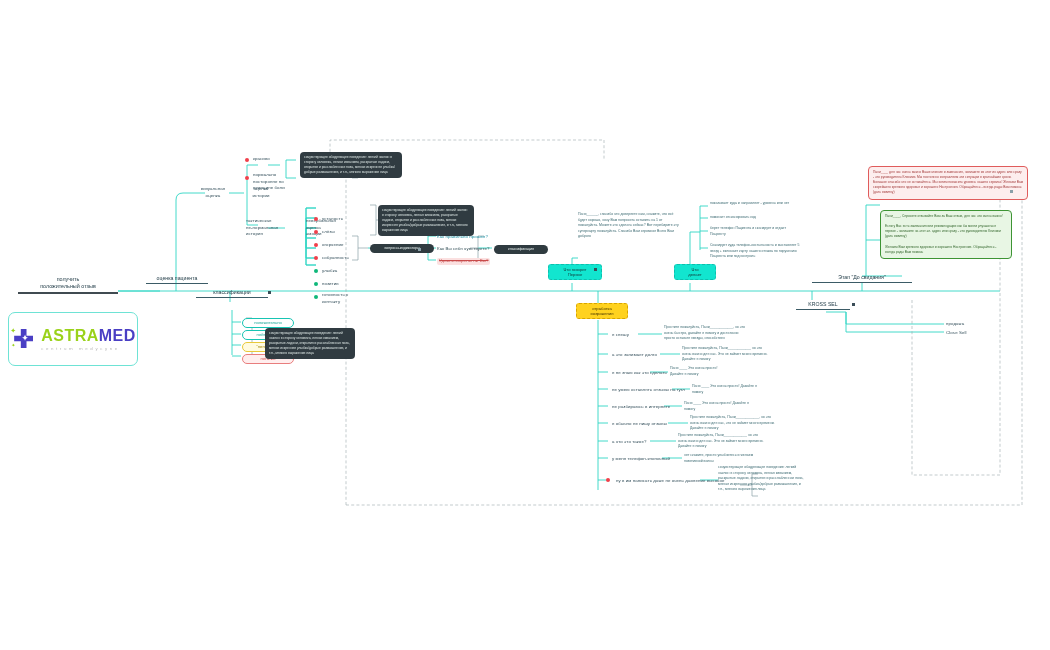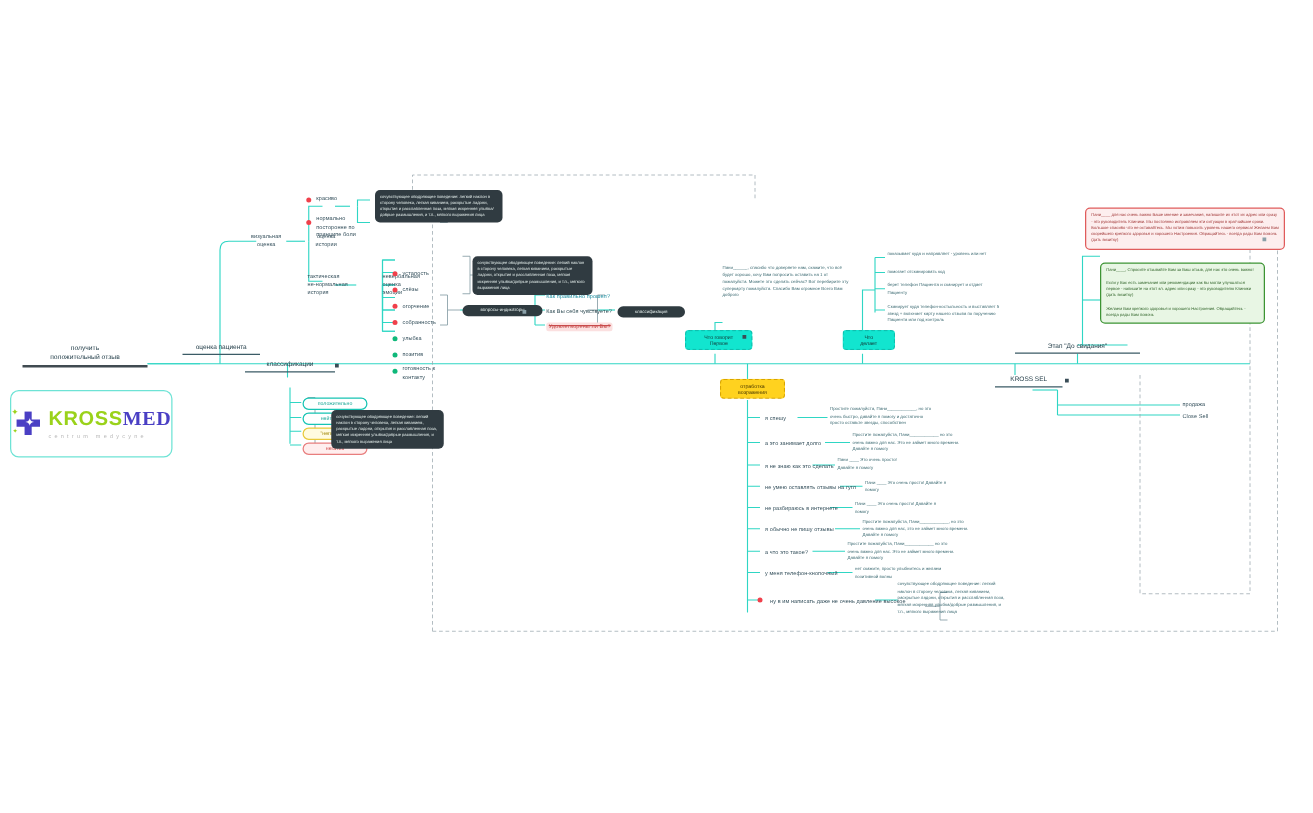--- a/index.html
+++ b/index.html
@@ -45,21 +45,21 @@
   
   #logo{position:absolute;left:8px;top:312px;width:128px;height:52px;background:#fff;
         border:1.5px solid #6ee3d5;border-radius:7px;display:flex;align-items:center;
         justify-content:center;}
   #logo .mark{width:26px;height:26px;position:relative;margin-right:5px;}
   #logo .cross{position:absolute;left:4px;top:3px;width:19px;height:19px;
         background:#4a3fc4;
         clip-path:polygon(35% 0,65% 0,65% 35%,100% 35%,100% 65%,65% 65%,65% 100%,35% 100%,35% 65%,0 65%,0 35%,35% 35%);}
   #logo .spark{position:absolute;color:#9ad21a;font-size:7px;line-height:1;}
   #logo .wordmark{font-size:16px;font-weight:bold;letter-spacing:.5px;}
-  #logo .w1{color:#9ad21a;} #logo .w2{color:#4a3fc4;font-family:Liberation Serif, serif;}
+  #logo .w1{color:#9ad21a;} #logo .w2{color:#4a3fc4;}
   #logo .sub{font-size:4.4px;letter-spacing:2.6px;color:#b8b8b8;margin-top:1px;}
 </style>
 </head>
 <body>
 
 <div id="canvas">
 
   <svg class="wires" viewBox="0 0 1050 650">
     <g fill="none" stroke="#2fd6c4" stroke-width="0.9">
 
@@ -154,21 +154,21 @@
   </svg>
 
   <div id="logo">
     <div class="mark">
       <div class="cross"></div>
       <div class="spark" style="left:0px;top:1px;">✦</div>
       <div class="spark" style="left:1px;top:17px;font-size:5px;">✦</div>
       <div class="spark" style="left:11px;top:8px;color:#ffffff;font-size:9px;">✦</div>
     </div>
     <div>
-      <div class="wordmark"><span class="w1">KROSS</span><span class="w2">MED</span></div>
+      <div class="wordmark"><span class="w1">ASTRA</span><span class="w2">MED</span></div>
       <div class="sub">centrum medycyne</div>
     </div>
   </div>
 
   <div class="trunk thick" style="left:18px;top:276px;width:100px;line-height:1.3;font-size:5.4px;">
     <span>получить</span><br>
     <span>положительный отзыв</span>
   </div>
 
   <div class="trunk" style="left:146px;top:275px;width:62px;">оценка пациента</div>

